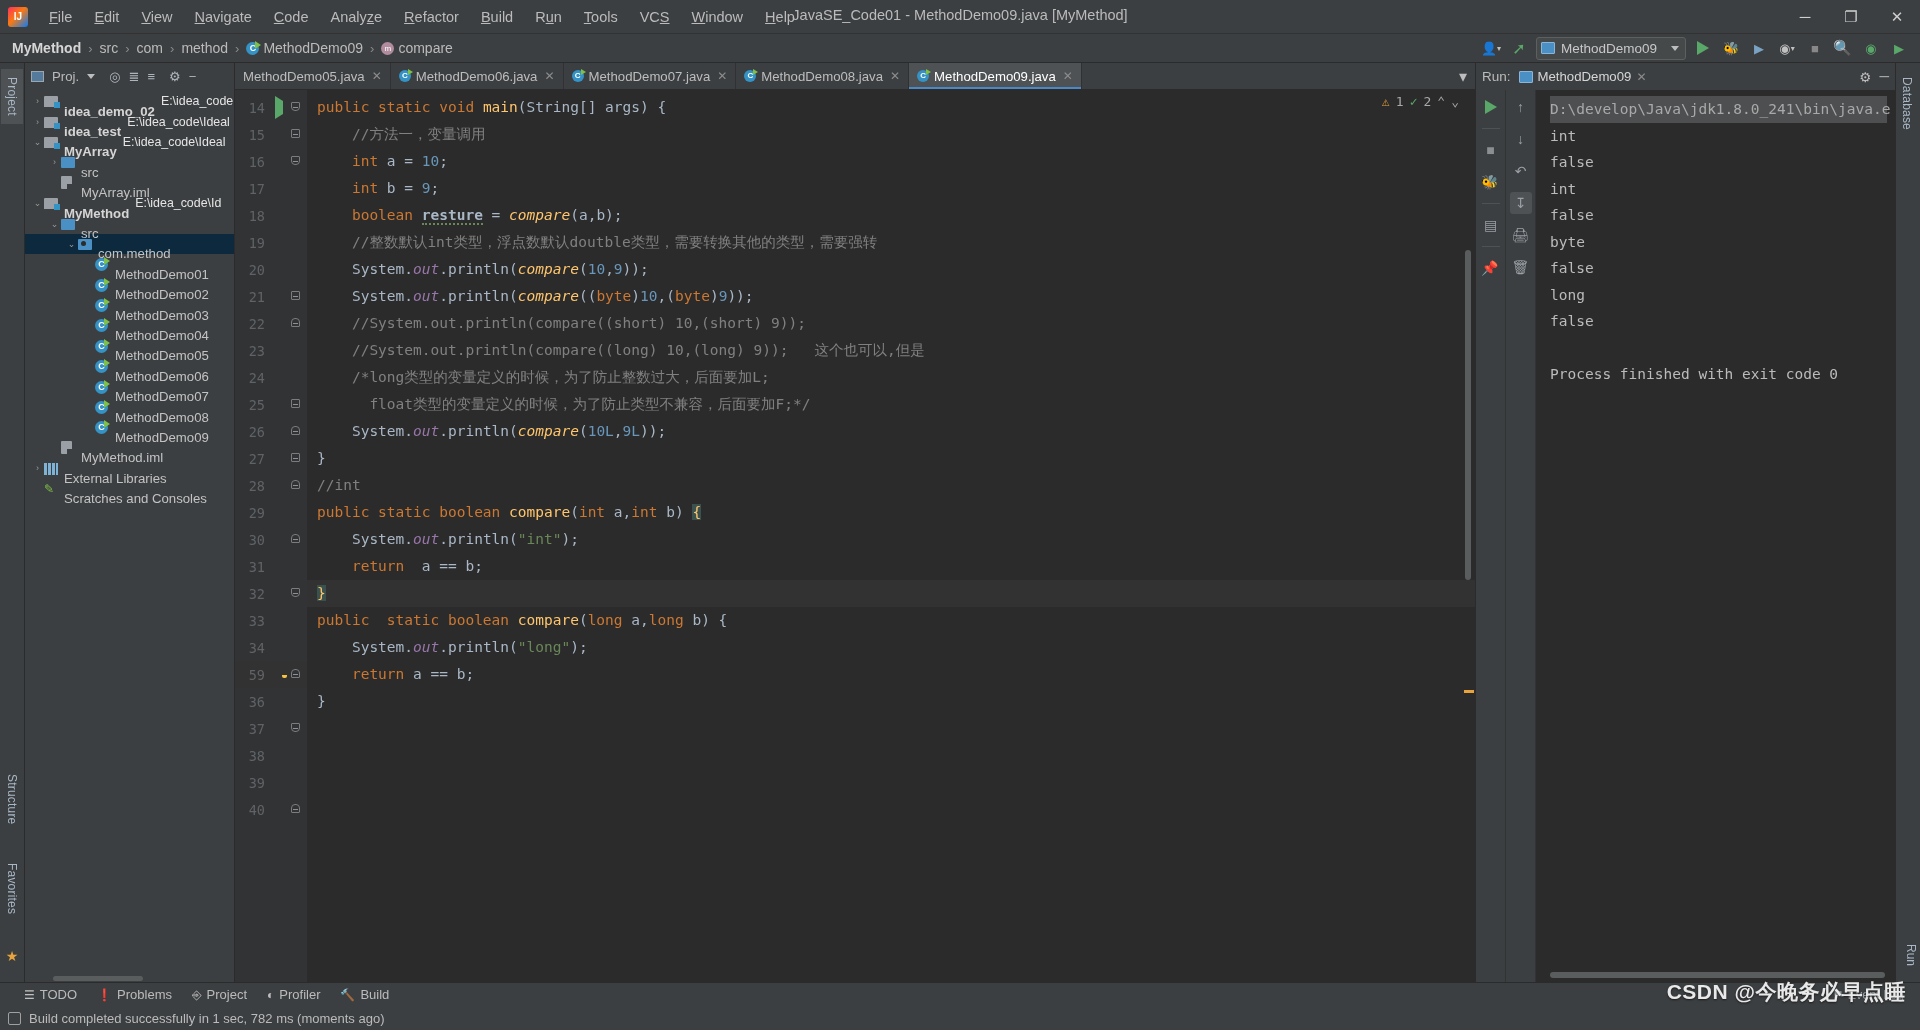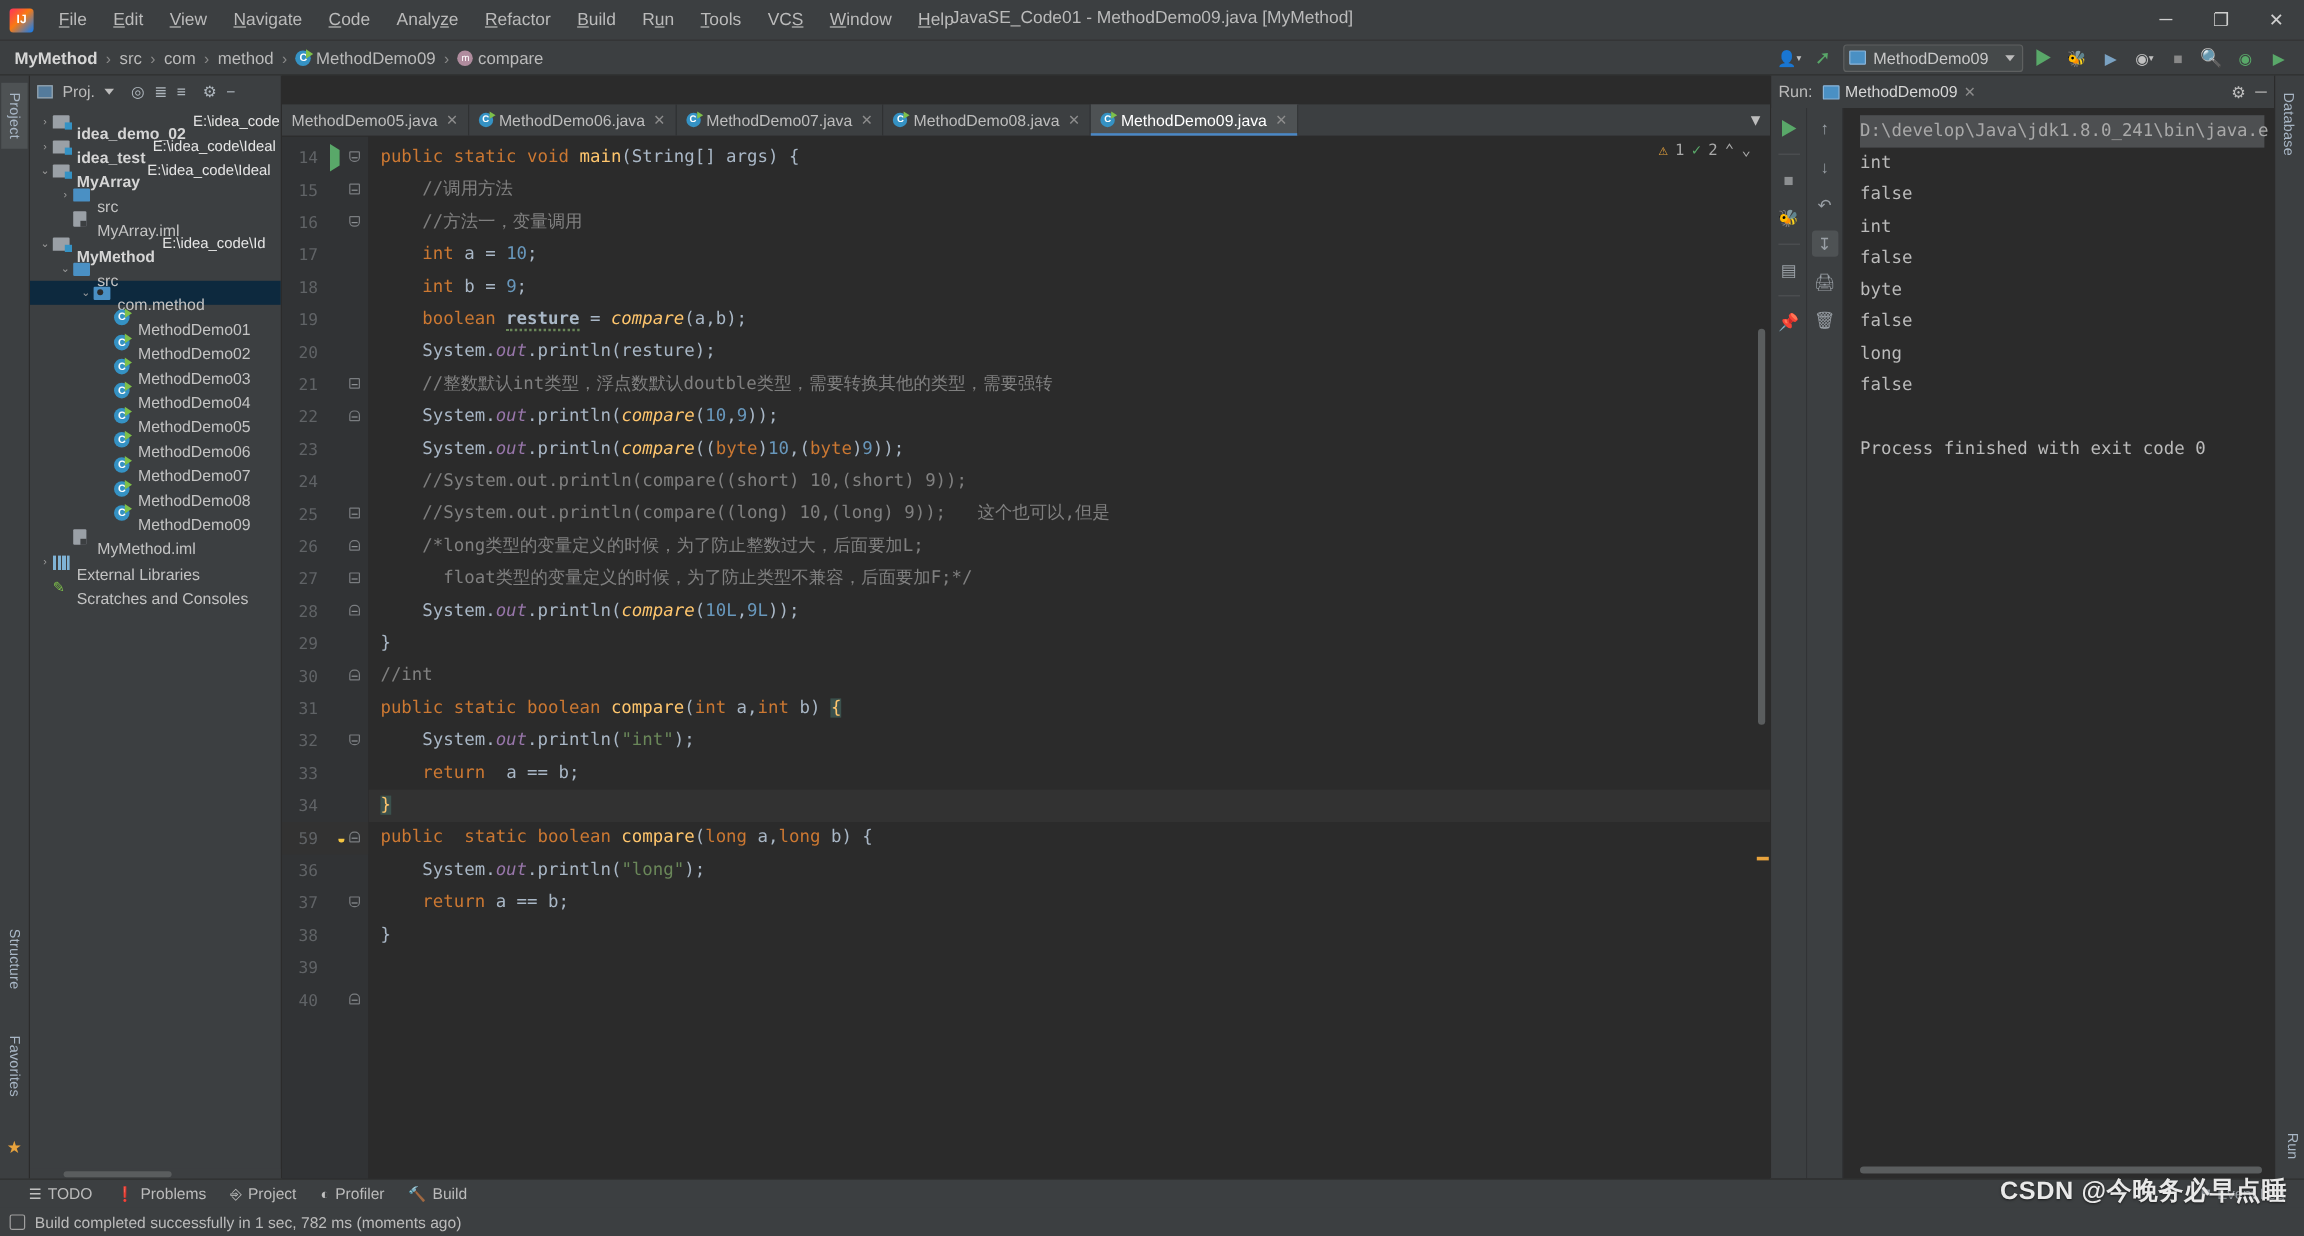--- a/index.html
+++ b/index.html
@@ -127,21 +127,20 @@
   .lbl.b { font-weight: bold; color: #d5d5d5; }
   .path { color: #e5e5e5; margin-left: 6px; font-size: 12.4px; }
   .panel-scroll { height: 8px; background: #3c3f41; position: relative; flex: none; }
   .panel-scroll i { position: absolute; left: 28px; top: 2px; width: 90px; height: 5px; background: #5a5d5e; border-radius: 3px; }
 
   
   .editor-area { flex: 1; display: flex; flex-direction: column; min-width: 0; background: #2b2b2b; }
   .tabsrow {
     height: 27px; background: #3c3f41; display: flex; align-items: stretch; flex: none;
     border-bottom: 1px solid #2b2b2b;
-    margin-top: 24px;
   }
   .etab {
     display: flex; align-items: center; gap: 5px; padding: 0 8px; font-size: 13.2px;
     color: #bdbdbd; border-right: 1px solid #2f3132; white-space: nowrap; position: relative;
   }
   .etab.active { background: #4e5254; color: #ffffff; }
   .etab.active::after { content:""; position:absolute; left:0; right:0; bottom:0; height:2px; background:#4a88c7; }
   .etab .x { color: #8d8d8d; font-size: 12px; margin-left: 2px; }
   .etab .cic {
     width: 12px; height: 12px; border-radius: 50%; background: #3592c4; position: relative;
@@ -658,26 +657,24 @@
           <div class="code-status">
             <span class="tri-warn">⚠</span>
             <span>1</span>
             <span class="chk-ok">✓</span>
             <span>2</span>
             <span>⌃</span>
             <span>⌄</span>
           </div>
 
           <div class="cline"><span class="k">public static void </span><span class="m">main</span><span class="p">(String[] args) {</span></div>
-          <div class="cline">    <span class="c">//调用方法</span></div>
           <div class="cline">    <span class="c">//方法一，变量调用</span></div>
           <div class="cline">    <span class="k">int</span><span class="p"> a = </span><span class="n">10</span><span class="p">;</span></div>
           <div class="cline">    <span class="k">int</span><span class="p"> b = </span><span class="n">9</span><span class="p">;</span></div>
           <div class="cline">    <span class="k">boolean </span><span class="p wavy">resture</span><span class="p"> = </span><span class="m it">compare</span><span class="p">(a,b)</span><span class="p">;</span></div>
-          <div class="cline">    <span class="p">System.</span><span class="f it">out</span><span class="p">.println(resture);</span></div>
           <div class="cline">    <span class="c">//整数默认int类型，浮点数默认doutble类型，需要转换其他的类型，需要强转</span></div>
           <div class="cline">    <span class="p">System.</span><span class="f it">out</span><span class="p">.println(</span><span class="m it">compare</span><span class="p">(</span><span class="n">10</span><span class="p">,</span><span class="n">9</span><span class="p">));</span></div>
           <div class="cline">    <span class="p">System.</span><span class="f it">out</span><span class="p">.println(</span><span class="m it">compare</span><span class="p">((</span><span class="k">byte</span><span class="p">)</span><span class="n">10</span><span class="p">,(</span><span class="k">byte</span><span class="p">)</span><span class="n">9</span><span class="p">));</span></div>
           <div class="cline">    <span class="c">//System.out.println(compare((short) 10,(short) 9));</span></div>
           <div class="cline">    <span class="c">//System.out.println(compare((long) 10,(long) 9));   这个也可以,但是</span></div>
           <div class="cline">    <span class="c">/*long类型的变量定义的时候，为了防止整数过大，后面要加L;</span></div>
           <div class="cline">      <span class="c">float类型的变量定义的时候，为了防止类型不兼容，后面要加F;*/</span></div>
           <div class="cline">    <span class="p">System.</span><span class="f it">out</span><span class="p">.println(</span><span class="m it">compare</span><span class="p">(</span><span class="n">10L</span><span class="p">,</span><span class="n">9L</span><span class="p">));</span></div>
           <div class="cline"><span class="p">}</span></div>
           <div class="cline"><span class="c">//int</span></div>

